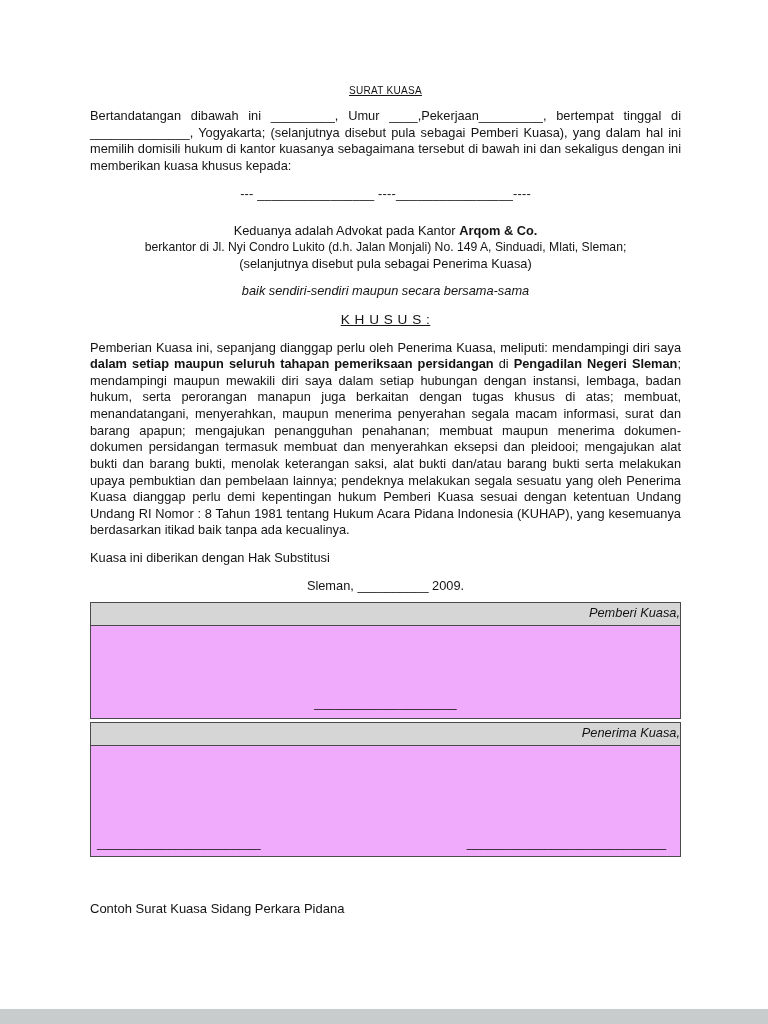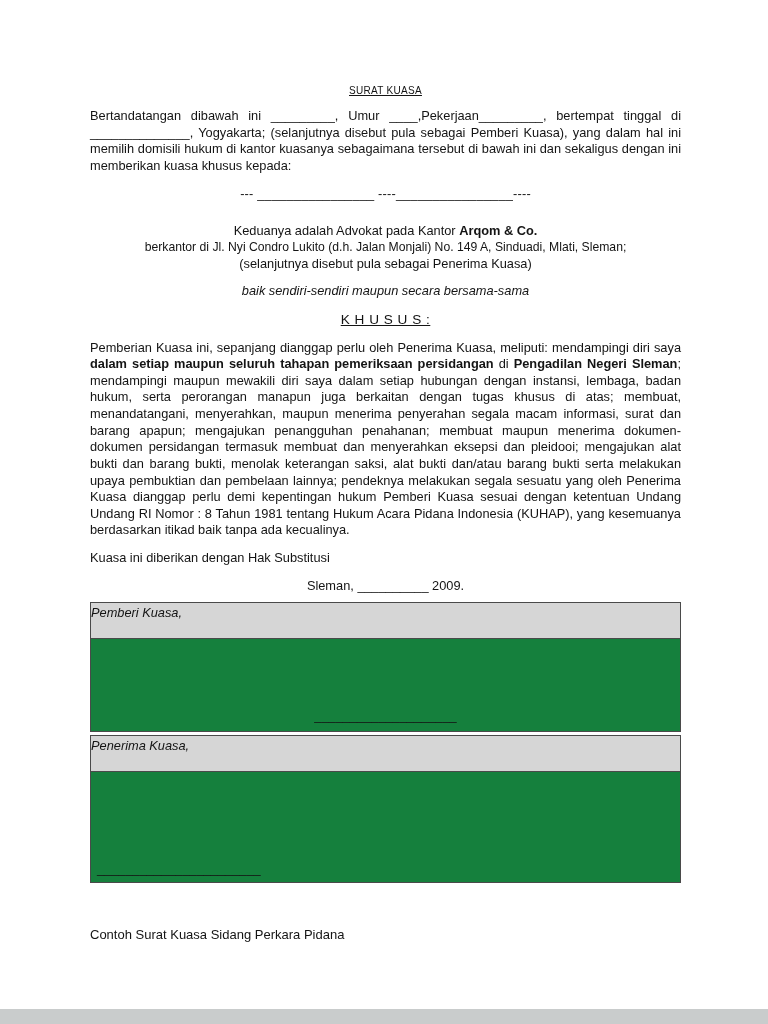--- a/index.html
+++ b/index.html
@@ -33,29 +33,29 @@
   b, .bold { font-weight: 700; }
   .khusus {
     font-size: 13.6px;
     text-decoration: underline;
     letter-spacing: .5px;
   }
   .sig-table { margin-top: 8px; }
   .sig-header {
     background: #d6d6d6;
     border: 1px solid #4a4a4a;
-    text-align: left;
+    text-align: right;
     font-style: italic;
-    padding: 2px 0 16px 0;
+    padding: 2px 0 3px 0;
   }
   .sig-box {
     border: 1px solid #4a4a4a;
     border-top: none;
     position: relative;
-    background: #15803d;
+    background: #f0abfc;
   }
   .box-1 { height: 93px; }
   .box-2 { height: 111px; }
   .sig-section-2 { margin-top: 3px; }
   .line-center {
     position: absolute;
     bottom: 6px;
     left: 0;
     width: 100%;
     text-align: center;
@@ -114,20 +114,21 @@
       <div class="sig-header">Pemberi Kuasa,</div>
       <div class="sig-box box-1">
         <div class="line-center">____________________</div>
       </div>
     </div>
     <div class="sig-section-2">
       <div class="sig-header">Penerima Kuasa,</div>
       <div class="sig-box box-2">
         <div class="lines-row">
           <span>_______________________</span>
+          <span>____________________________</span>
         </div>
       </div>
     </div>
   </div>
 
   <p class="footer-note">Contoh Surat Kuasa Sidang Perkara Pidana</p>
 
 </div>
 
 <div class="bottom-strip"></div>

